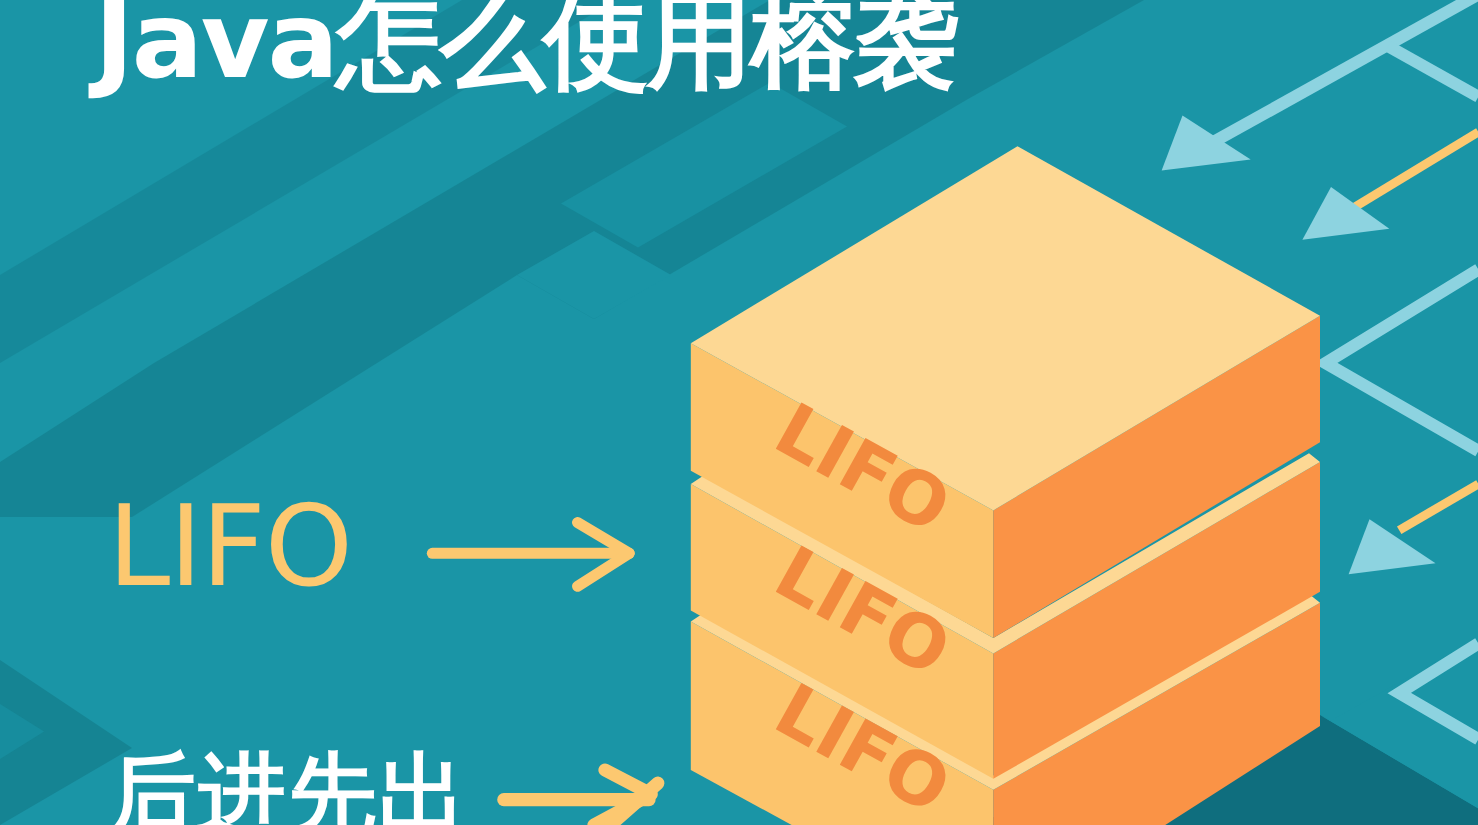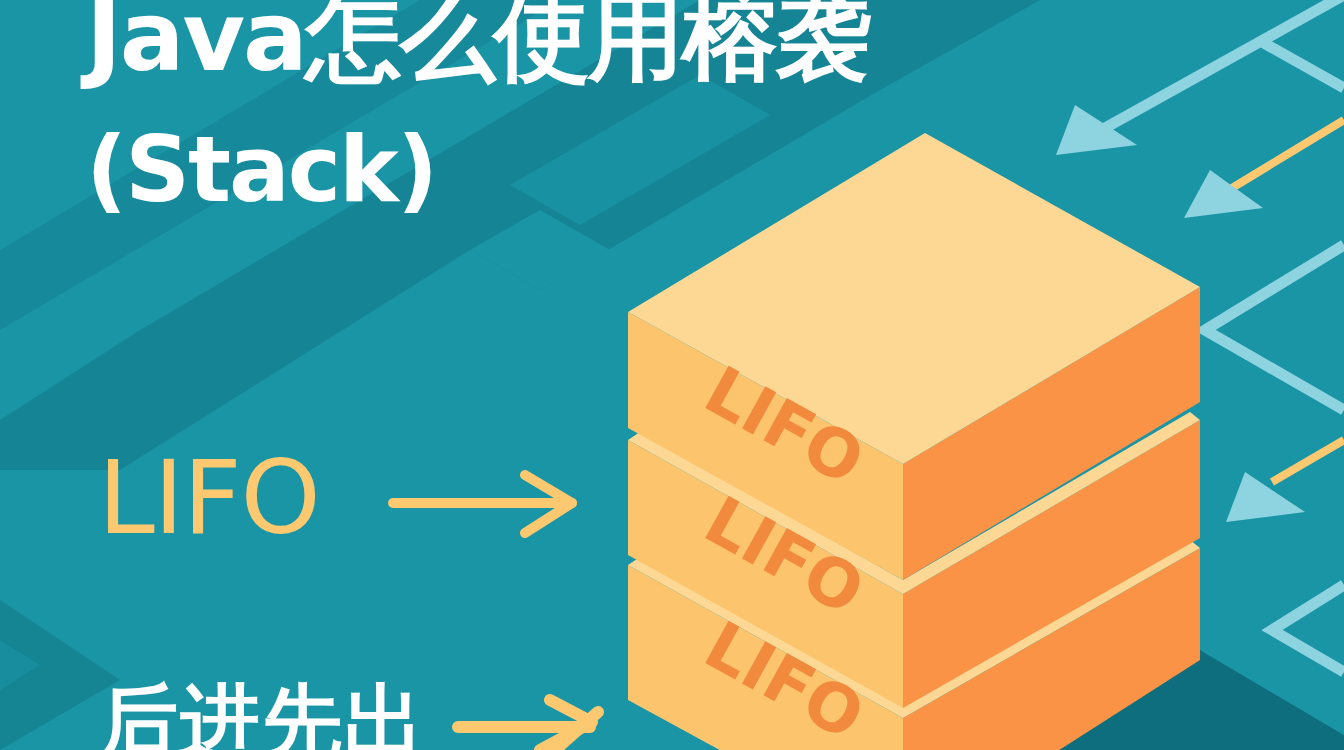--- a/index.html
+++ b/index.html
@@ -83,16 +83,15 @@
       <polyline points="525,475 572,503 525,533"></polyline>
     </g>
     <g stroke="#fcc870" stroke-width="12" fill="none" stroke-linecap="round" stroke-linejoin="round">
       <line x1="458" y1="727" x2="590" y2="727"></line>
       <polyline points="550,700 592,722 540,750"></polyline>
       <line x1="555" y1="750" x2="598" y2="712"></line>
     </g>
   </svg>
 
   <div class="title-line title-1">Java怎么使用榕袭</div>
-  <div class="title-line title-2">(Stack)</div>
   <div class="lifo-label">LIFO</div>
   <div class="cn-label">后进先出</div>
 </div>
 
 </body></html>

